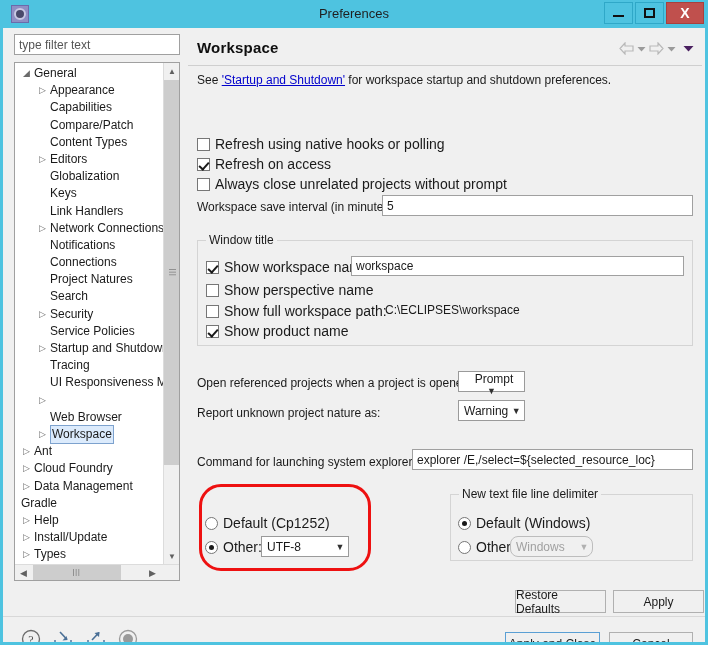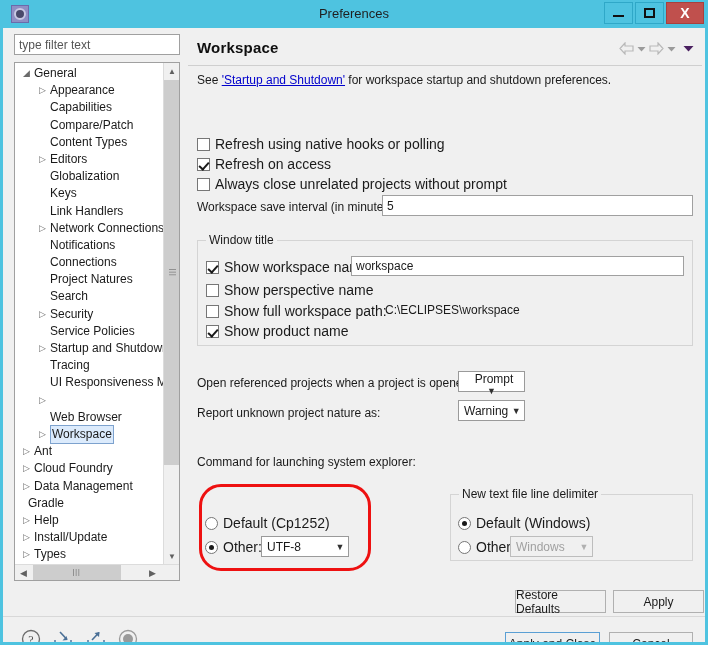--- a/index.html
+++ b/index.html
@@ -389,21 +389,21 @@
     align-items: center;
     cursor: default;
   }
   .combo .val { flex: 1; padding-left: 5px; }
   .combo .arr {
     width: 16px;
     text-align: center;
     font-size: 9px;
     color: #303030;
   }
-  .combo.disabled { background: #f0f0f0; border-color: #bdbdbd; color: #a0a0a0; }
+  .combo.disabled { background: #f0f0f0; border-color: #bdbdbd; color: #a0a0a0; border-radius: 8px; }
   .combo.disabled .arr { color: #b0b0b0; }
 
   .lbl { position: absolute; font-size: 12px; color: #1a1a1a; }
 
   
   .highlight-ring {
     position: absolute;
     left: 196px; top: 456px;
     width: 172px; height: 87px;
     border: 3px solid #ee1111;
@@ -563,21 +563,21 @@
             </div>
             <div class="tree-item">
               <span class="arrow" style="left: 6px;">▷</span>
               <span class="lbl" style="margin-left: 19px;">Cloud Foundry</span>
             </div>
             <div class="tree-item">
               <span class="arrow" style="left: 6px;">▷</span>
               <span class="lbl" style="margin-left: 19px;">Data Management</span>
             </div>
             <div class="tree-item">
-              <span class="lbl" style="margin-left: 13px;">Gradle</span>
+              <span class="lbl" style="margin-left: 6px;">Gradle</span>
             </div>
             <div class="tree-item">
               <span class="arrow" style="left: 6px;">▷</span>
               <span class="lbl" style="margin-left: 19px;">Help</span>
             </div>
             <div class="tree-item">
               <span class="arrow" style="left: 6px;">▷</span>
               <span class="lbl" style="margin-left: 19px;">Install/Update</span>
             </div>
             <div class="tree-item">
@@ -685,20 +685,21 @@
         <span class="arr">▼</span>
       </div>
 
       <div class="lbl" style="left:9px; top:378px;">Report unknown project nature as:</div>
       <div class="combo" style="left:270px; top:372px; width:67px; height:21px;">
         <span class="val">Warning</span>
         <span class="arr">▼</span>
       </div>
 
       <div class="lbl" style="left:9px; top:427px;">Command for launching system explorer:</div>
+      <input class="txtfield" style="position: absolute; left: 224px; top: 421px; width: 281px; height: 21px;" type="text" value="explorer /E,/select=${selected_resource_loc}">
 
       <div class="row" style="left:17px; top:487px;">
         <span class="rb"></span><span class="cb-lbl">Default (Cp1252)</span>
       </div>
       <div class="row" style="left:17px; top:511px;">
         <span class="rb on"></span><span class="cb-lbl">Other:</span>
       </div>
       <div class="combo" style="left:73px; top:508px; width:88px; height:21px;">
         <span class="val">UTF-8</span>
         <span class="arr">▼</span>

